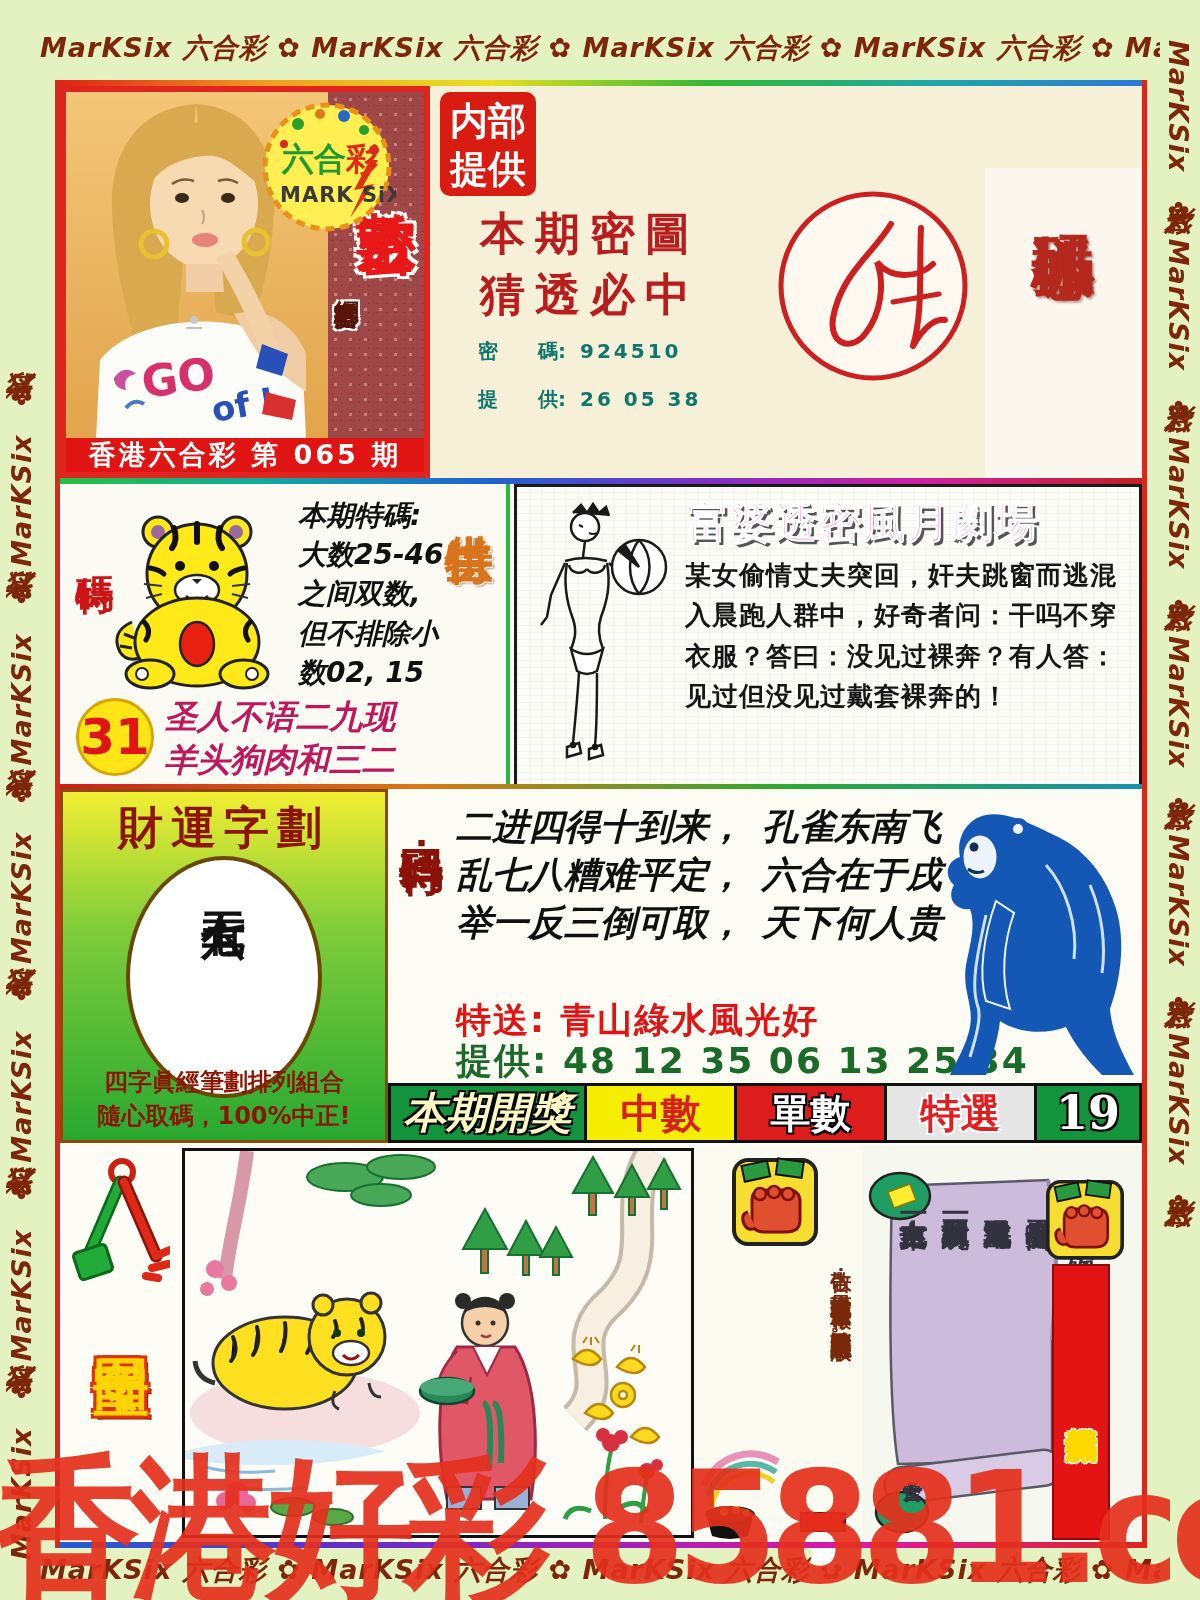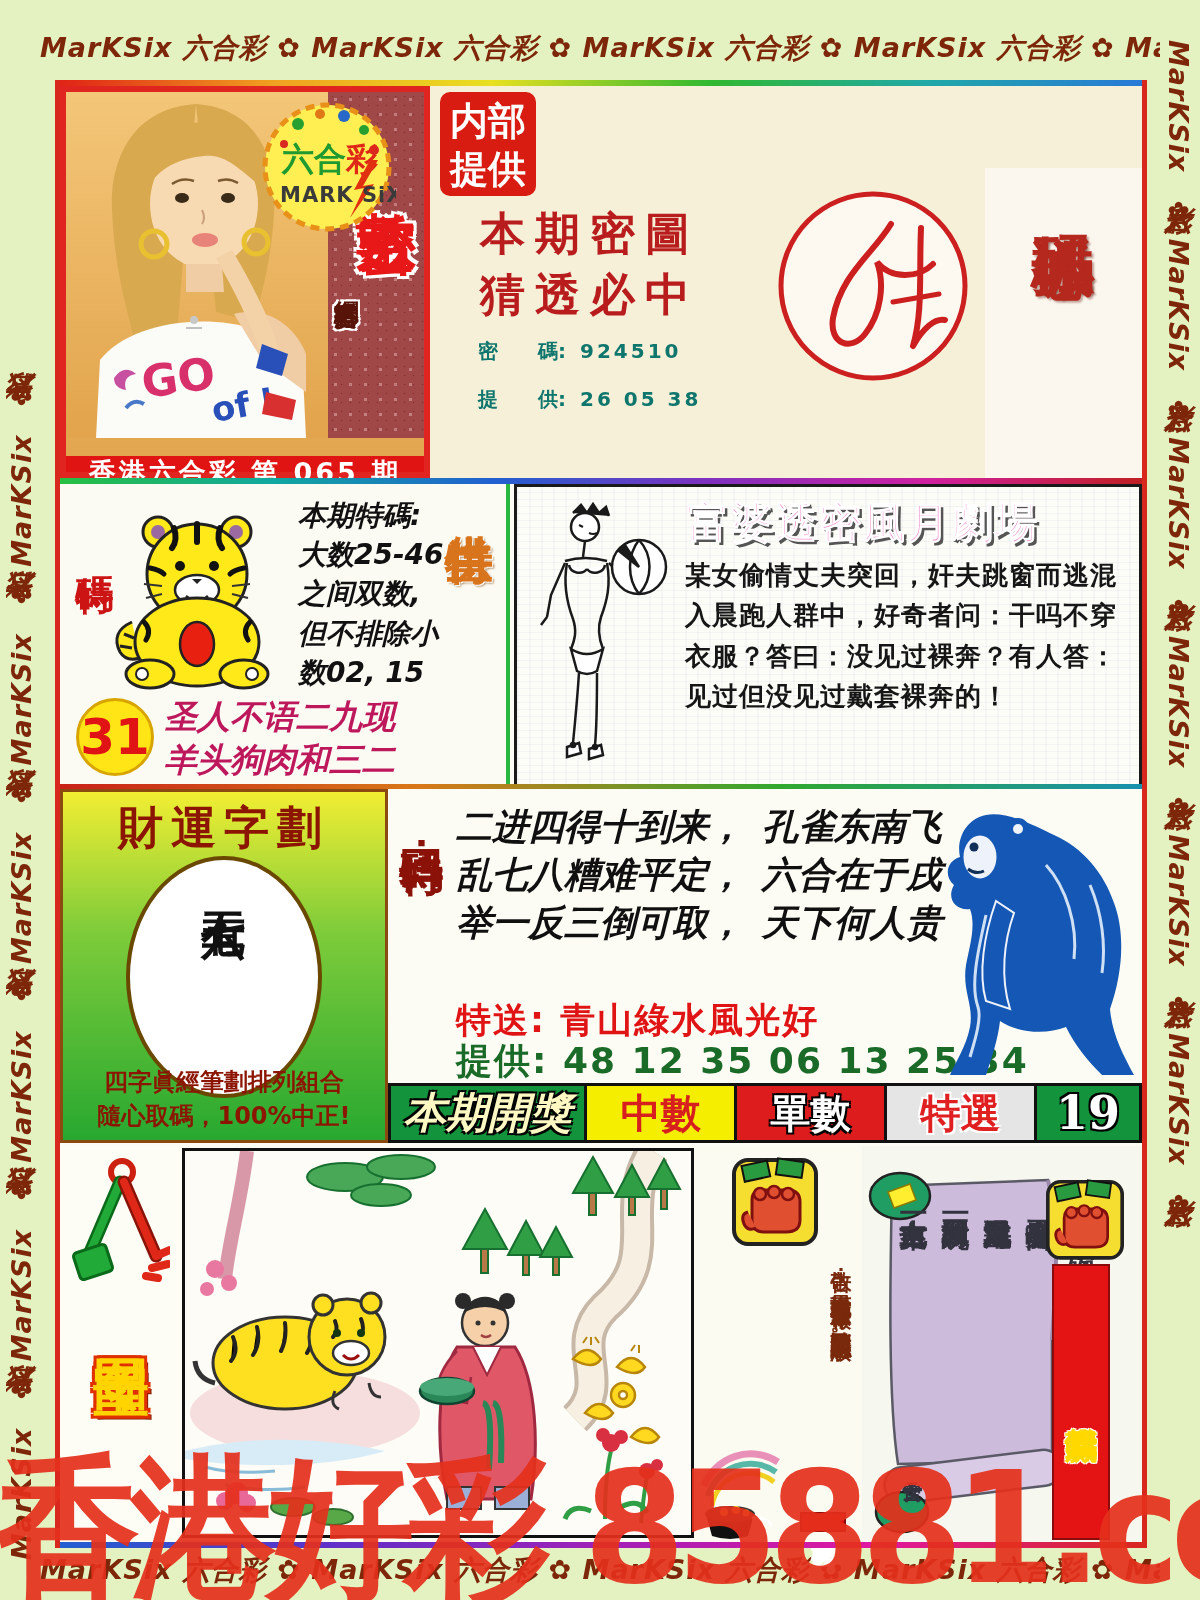--- a/index.html
+++ b/index.html
@@ -36,21 +36,21 @@
   .photo-svg { position:absolute; left:0; top:0; width:262px; height:346px; }
   .maroon-strip { position:absolute; right:0; top:0; width:96px; height:346px;
       background-color:#a04848;
       background-image:radial-gradient(rgba(255,210,210,.4) 14%, transparent 16%), radial-gradient(rgba(110,20,20,.5) 14%, transparent 16%);
       background-size:15px 15px, 9px 9px; }
   .badge { position:absolute; left:192px; top:6px; width:138px; height:138px; z-index:3; }
   .masthead-title { position:absolute; right:2px; top:72px; font-size:60px; font-weight:900; color:#e81818; line-height:1.18;
       text-shadow:-3px -3px 0 #fff,3px -3px 0 #fff,-3px 3px 0 #fff,3px 3px 0 #fff; z-index:2; }
   .masthead-sub { position:absolute; right:64px; top:190px; font-size:25px; font-weight:800; color:#581408; line-height:1.15;
       text-shadow:-2px -2px 0 #fff,2px -2px 0 #fff,-2px 2px 0 #fff,2px 2px 0 #fff; z-index:2; }
-  .issue-banner { position:absolute; left:0; right:0; bottom:0; height:16px; background:#e11414; color:#fff;
+  .issue-banner { position:absolute; left:0; right:0; bottom:0; height:34px; background:#e11414; color:#fff;
       font-size:27px; font-weight:bold; text-align:center; letter-spacing:3px; line-height:34px; }
 
   .secret-block { position:absolute; left:375px; top:6px; width:555px; height:392px; background:#f6f0d8; }
   .seal { position:absolute; left:10px; top:6px; width:96px; height:104px; background:#d81c12; border-radius:10px;
       color:#fff; font-weight:900; font-size:38px; line-height:1.25; text-align:center; padding-top:6px; }
   .slogan { position:absolute; left:50px; top:118px; color:#b91c1c; font-size:45px; font-weight:900; letter-spacing:10px; line-height:1.35; }
   .srow { position:absolute; left:28px; font-size:20px; font-weight:bold; color:#0f766e; white-space:nowrap;margin-left:20px; }
   .srow b { font-weight:bold; }
   .srow .val { margin-left:14px; letter-spacing:3px; }
   .sig-circle { position:absolute; right:12px; top:100px; width:200px; height:200px; }

